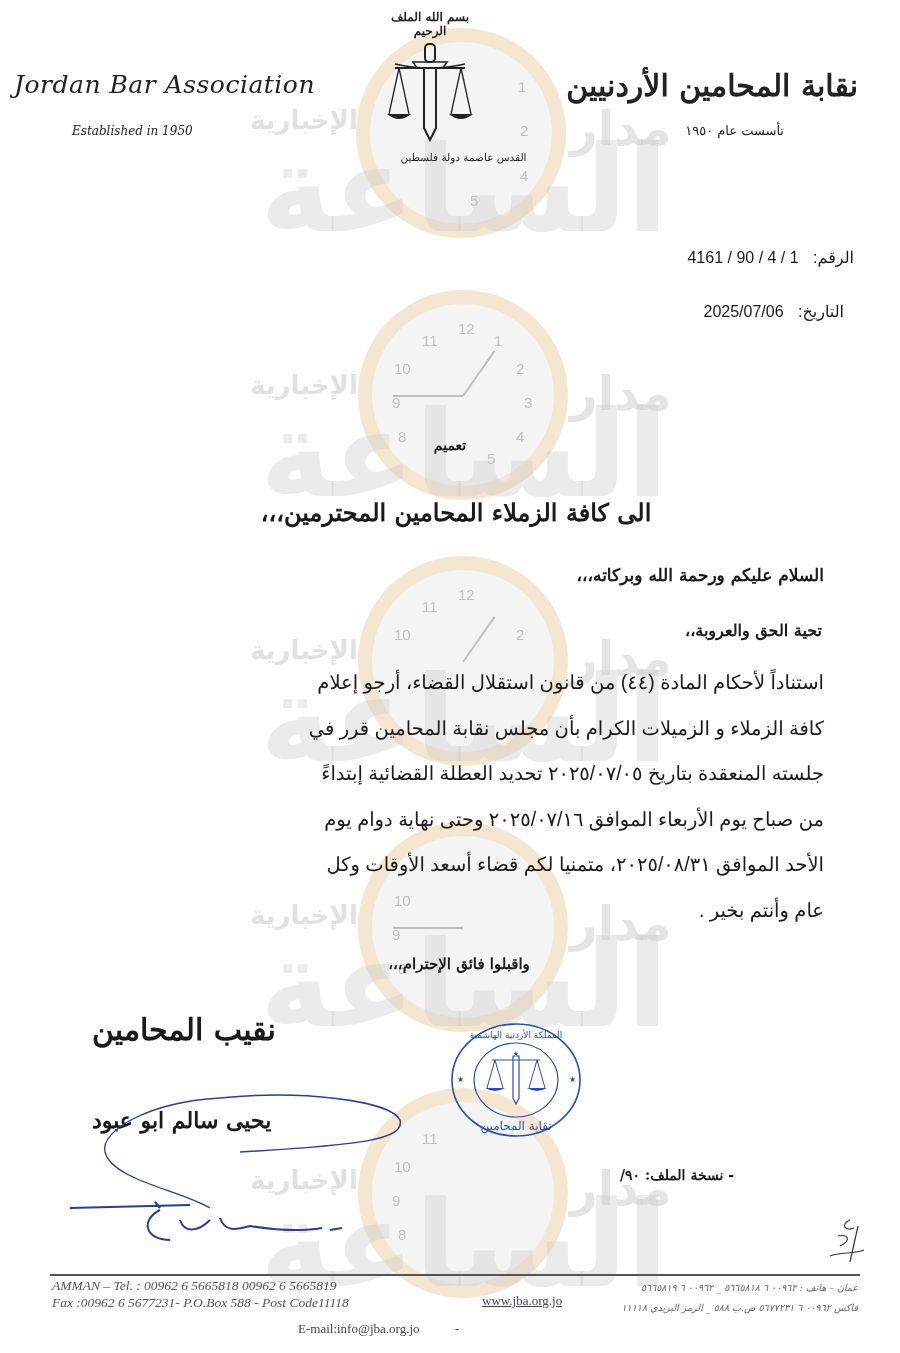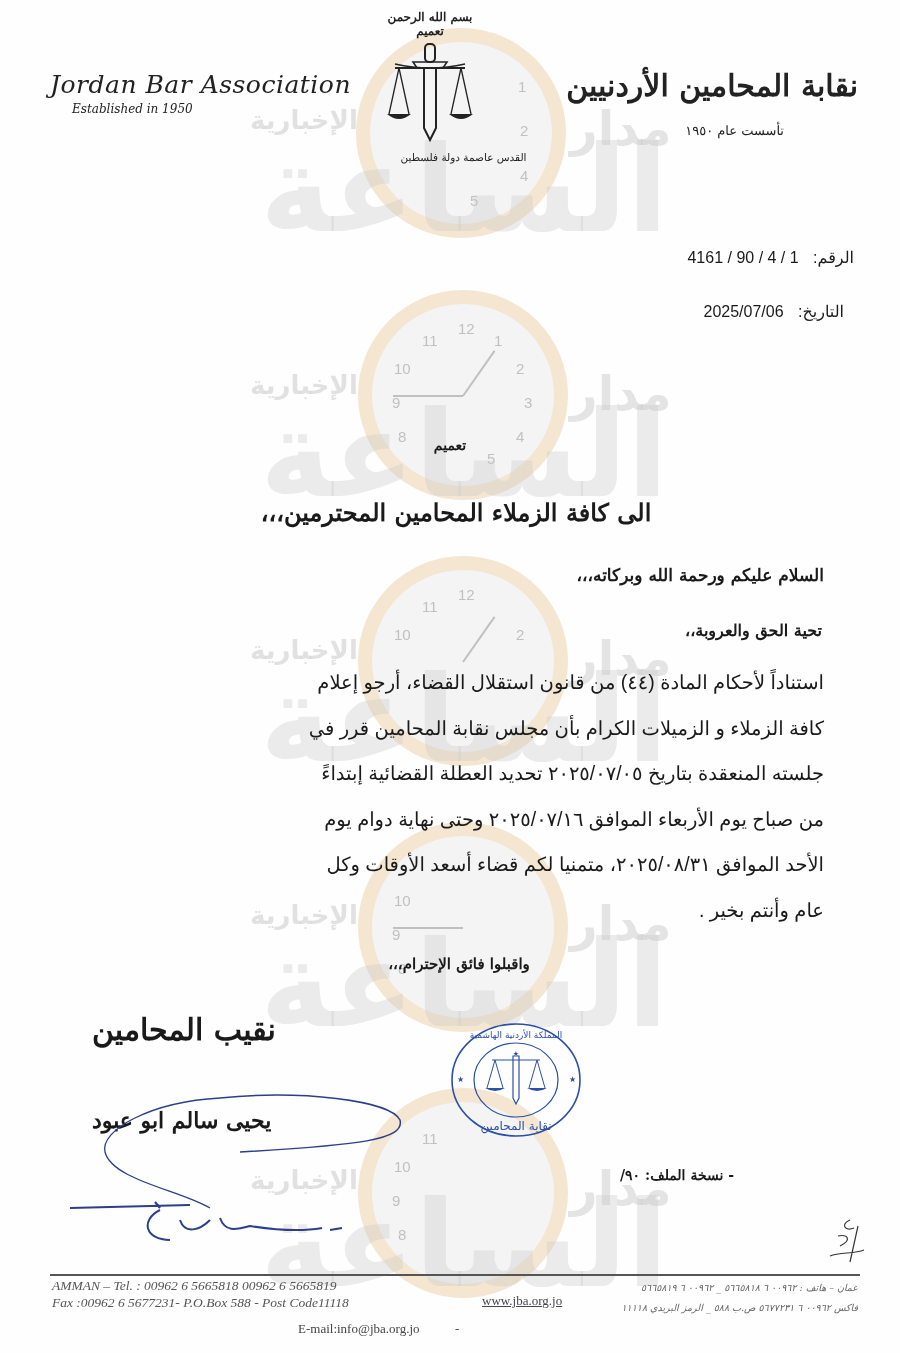--- a/index.html
+++ b/index.html
@@ -9,22 +9,22 @@
   
   .wm { position:absolute; pointer-events:none; }
   .wm-clock { width:210px; height:210px; border-radius:50%; border:14px solid rgba(245,190,120,0.28); background:rgba(225,225,225,0.35); box-sizing:border-box; }
   .wm-clock .num { position:absolute; font-family:"Liberation Sans", sans-serif; font-size:15px; color:rgba(150,150,150,0.55); }
   .wm-clock .hand { position:absolute; left:50%; top:50%; height:2px; background:rgba(140,140,140,0.5); transform-origin:0 50%; }
   .wm-text-big { font-family:"DejaVu Sans", sans-serif; font-weight:bold; font-size:120px; color:rgba(200,200,200,0.35); direction:rtl; line-height:1; }
   .wm-text-sm { font-family:"DejaVu Sans", sans-serif; font-weight:bold; font-size:26px; color:rgba(190,190,190,0.45); direction:rtl; }
   .wm-madar { font-family:"DejaVu Sans", sans-serif; font-weight:bold; font-size:48px; color:rgba(190,190,190,0.4); direction:rtl; }
 
   
-  .en-title { position:absolute; left:14px; top:70px; font-family:"DejaVu Serif", serif; font-style:italic; font-size:25px; color:#222; letter-spacing:0.5px;margin-left:36px; }
-  .en-sub { position:absolute; left:72px; top:102px; font-family:"DejaVu Serif", serif; font-style:italic; font-size:12px; color:#222; }
+  .en-title { position:absolute; left:14px; top:70px; font-family:"DejaVu Serif", serif; font-style:italic; font-size:25px; color:#222; letter-spacing:0.5px; }
+  .en-sub { position:absolute; left:72px; top:124px; font-family:"DejaVu Serif", serif; font-style:italic; font-size:12px; color:#222; }
   .ar-title { position:absolute; right:42px; top:68px; font-family:"DejaVu Serif", serif; font-size:30px; font-weight:bold; color:#222; direction:rtl;text-align:center; }
   .ar-sub { position:absolute; right:116px; top:123px; font-family:"DejaVu Serif", serif; font-size:13px; color:#222; direction:rtl; }
   .basmala { position:absolute; left:378px; top:10px; width:104px; text-align:center; font-family:"DejaVu Serif", serif; font-size:12px; font-weight:bold; direction:rtl; color:#222; }
   .emblem { position:absolute; left:385px; top:40px; width:90px; height:110px; }
   .emblem-caption { position:absolute; left:360px; top:151px; width:135px; text-align:center; font-family:"DejaVu Serif", serif; font-size:10.5px; direction:rtl; color:#222;padding-left:36px; }
 
   .ref { position:absolute; right:46px; top:248px; font-family:"Liberation Sans", sans-serif; font-size:16px; direction:rtl;margin-left:40px; }
   .date { position:absolute; right:56px; top:302px; font-family:"Liberation Sans", sans-serif; font-size:16px; direction:rtl; }
   .ref .val, .date .val { direction:ltr; unicode-bidi:embed; display:inline-block; margin-right:10px; }
 
@@ -118,21 +118,21 @@
 
     <div class="wm wm-madar" style="left:570px; top:895px;">مدار</div>
     <div class="wm wm-text-sm" style="left:250px; top:900px;">الإخبارية</div>
     <div class="wm wm-text-big" style="left:260px; top:925px;">الساعة</div>
 
     <div class="wm wm-madar" style="left:570px; top:1160px;">مدار</div>
     <div class="wm wm-text-sm" style="left:250px; top:1165px;">الإخبارية</div>
     <div class="wm wm-text-big" style="left:260px; top:1185px;">الساعة</div>
   </div>
 
-  <div class="basmala">بسم الله الرحمن تعميم</div>
+  <div class="basmala">بسم الله الملف الرحيم</div>
   <div class="en-title">Jordan Bar Association</div>
   <div class="en-sub">Established in 1950</div>
   <div class="ar-title">نقابة المحامين الأردنيين</div>
   <div class="ar-sub">تأسست عام ١٩٥٠</div>
 
   <svg class="emblem" viewBox="0 0 90 110">
     <line x1="10" y1="28" x2="80" y2="28" stroke="#222" stroke-width="2"></line>
     <path d="M10 24 Q45 32 80 24" fill="none" stroke="#222" stroke-width="1.6"></path>
     <rect x="40" y="4" width="10" height="18" rx="4" fill="none" stroke="#222" stroke-width="2"></rect>
     <path d="M28 22 L62 22 L58 28 L32 28 Z" fill="none" stroke="#222" stroke-width="1.6"></path>

